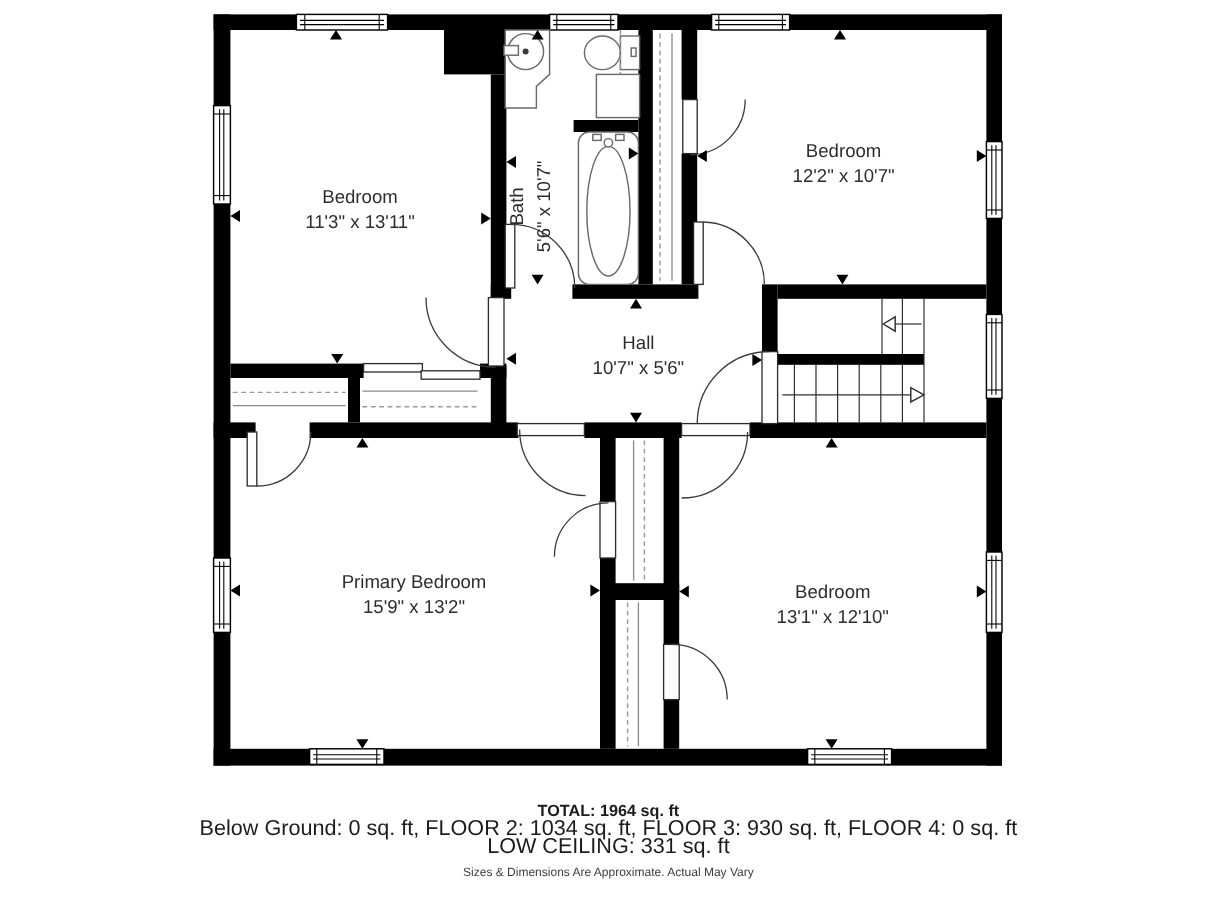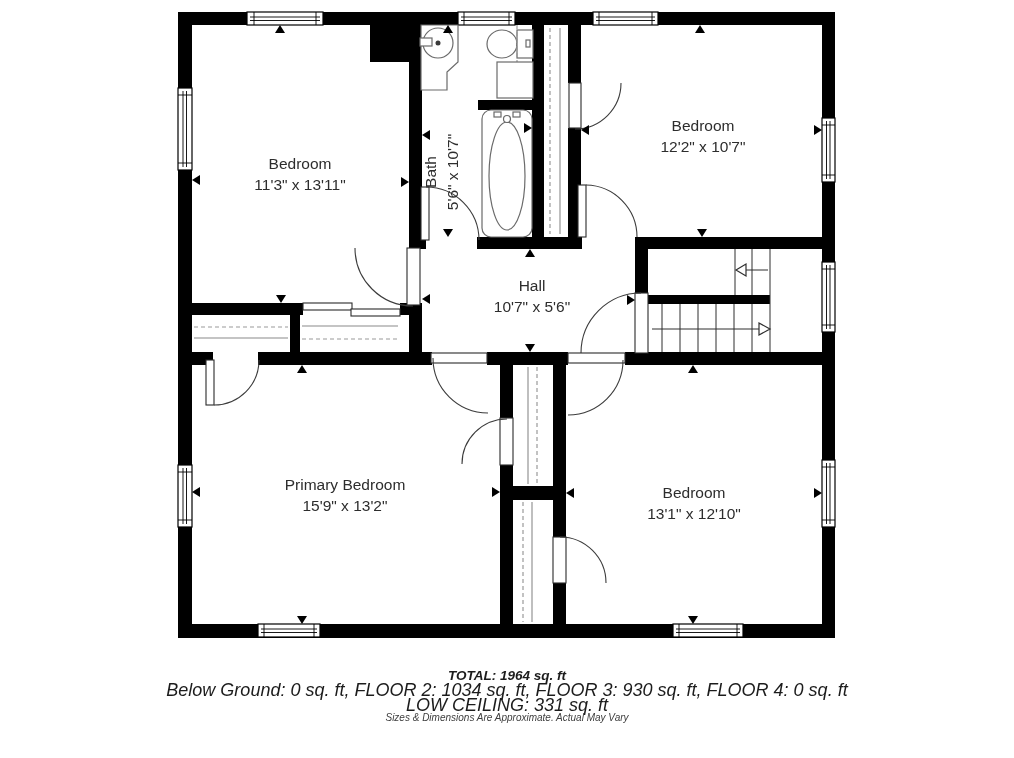--- a/index.html
+++ b/index.html
@@ -15,24 +15,24 @@
   .fix{fill:#ffffff;stroke:#6a6a6a;stroke-width:1.2;}
   .fixd{fill:#3a3a3a;stroke:none;}
   .thin{stroke:#8a8a8a;stroke-width:1.1;fill:none;}
   .dash{stroke:#9a9a9a;stroke-width:1.2;stroke-dasharray:4 3;fill:none;}
   .tread{stroke:#2f2f2f;stroke-width:1;fill:none;}
   .dimtri{fill:#000000;stroke:none;}
   .oarr{fill:#ffffff;stroke:#2f2f2f;stroke-width:1.2;}
   .roomname,.roomdims{font-size:15.5px;fill:#2d2d2d;text-anchor:middle;
        font-family:"Liberation Sans",sans-serif;}
   .footer{position:absolute;left:0;top:668px;width:1014px;text-align:center;
-          color:#1c1c1c;font-style:italic;}
+          color:#1c1c1c;}
   .f-total{font-size:13.5px;font-weight:bold;line-height:15px;}
   .f-line{font-size:18px;line-height:14.5px;}
-  .f-disc{font-size:10px;margin-top:0;color:#3d3d3d;}
+  .f-disc{font-size:10px;margin-top:10px;color:#3d3d3d;}
 </style>
 </head>
 <body>
 
 <div class="stage">
 <svg width="1014" height="758" viewBox="0 0 1014 758">
 
   <g>
     <rect class="wall" x="178" y="12" width="657" height="13"></rect>
     <rect class="wall" x="178" y="12" width="14" height="626"></rect>

